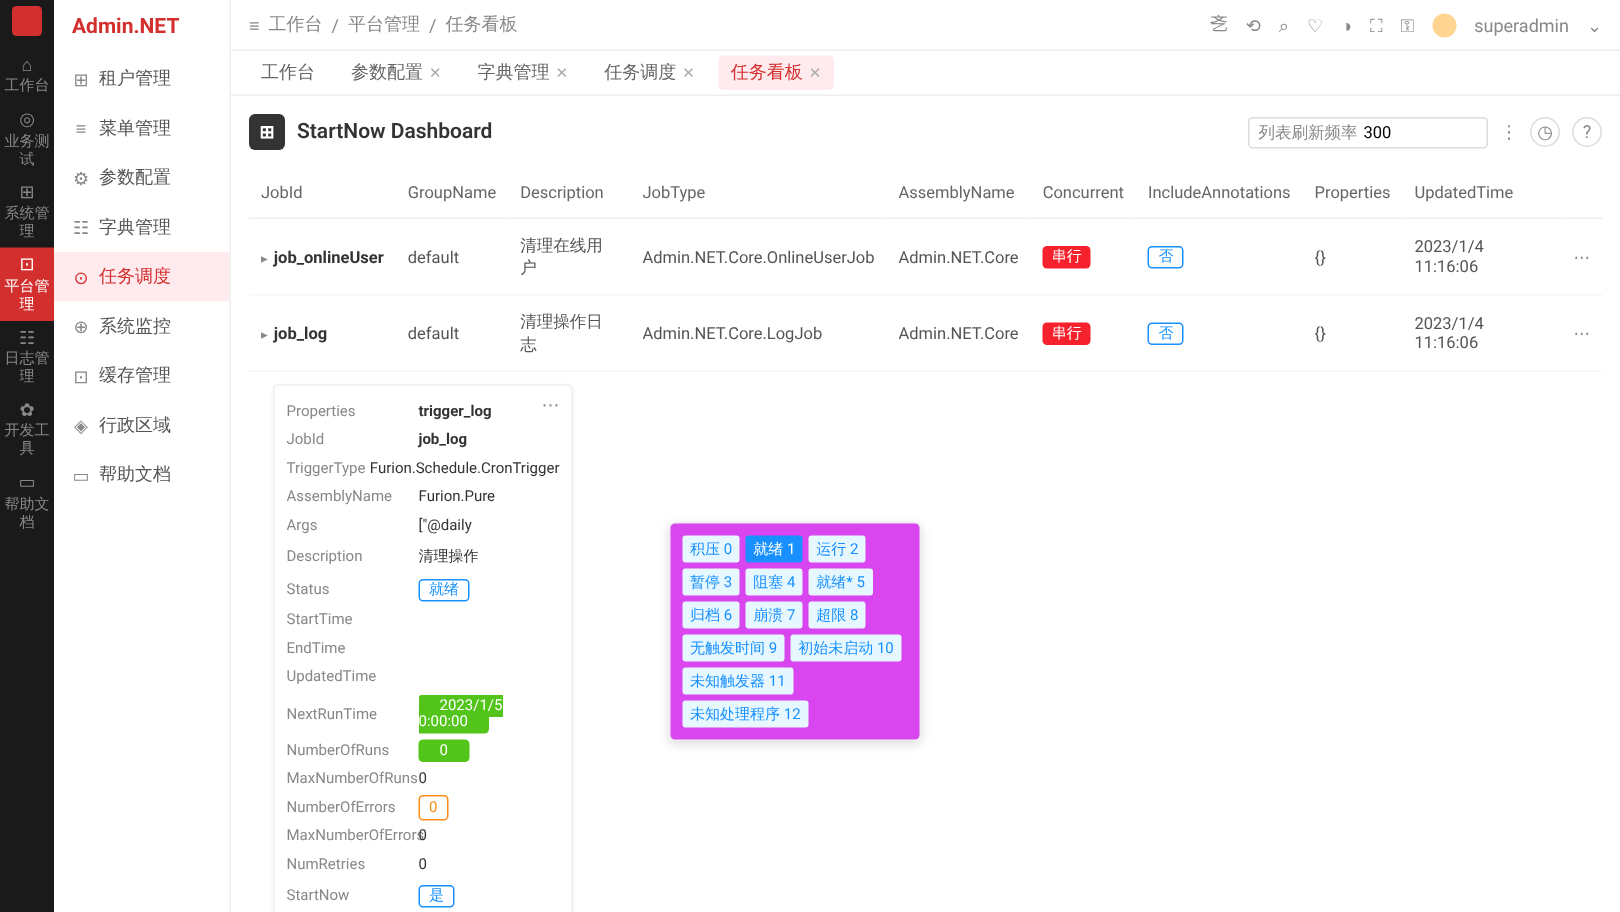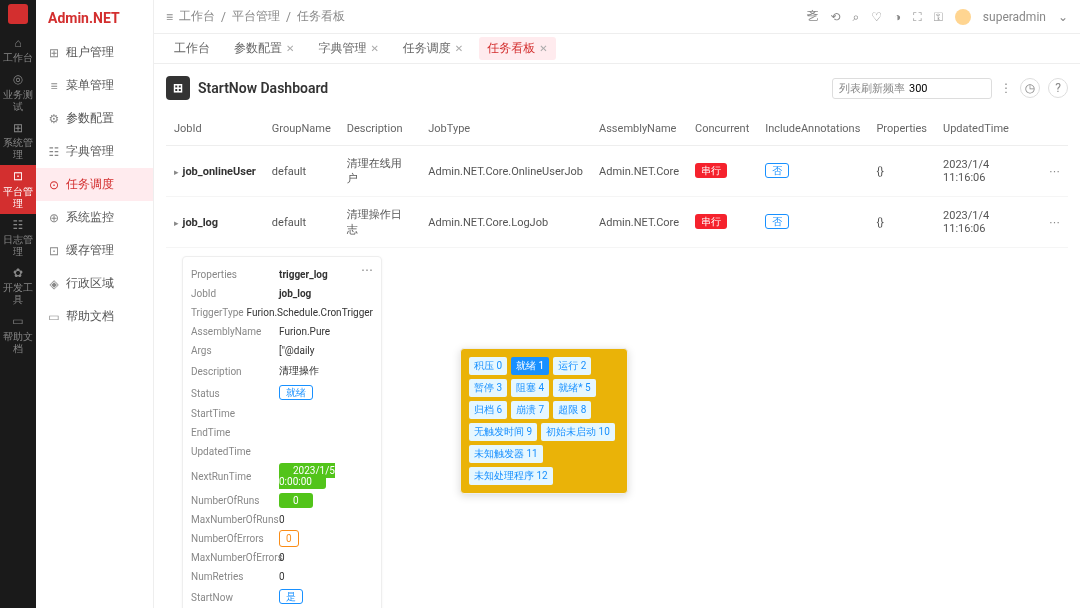--- a/index.html
+++ b/index.html
@@ -41,21 +41,21 @@
 .badge-red{background:#f5222d;color:#fff;padding:2px 6px;border-radius:3px;font-size:10px}
 .badge-blue{border:1px solid #1890ff;color:#1890ff;padding:1px 6px;border-radius:3px;font-size:10px;background:#fff}
 .badge-green{background:#52c41a;color:#fff;padding:2px 14px;border-radius:3px;font-size:10px}
 .badge-orange{background:#fa8c16;color:#fff;padding:2px 6px;border-radius:3px;font-size:10px}
 .more{cursor:pointer;color:#888}
 .detail-card{margin-top:8px;margin-left:16px;width:200px;border:1px solid #eee;border-radius:4px;background:#fff;box-shadow:0 1px 3px rgba(0,0,0,0.05);padding:8px;position:relative}
 .detail-dots{position:absolute;top:6px;right:8px;color:#888;cursor:pointer}
 .drow{display:flex;padding:4px 0;font-size:10px;align-items:center}
 .dlabel{width:88px;color:#888}
 .dval{color:#333;flex:1}
-.popup{position:absolute;top:284px;left:306px;width:168px;background:#eab308;border:1px solid #eee;box-shadow:0 2px 8px rgba(0,0,0,0.15);border-radius:4px;padding:8px;display:flex;flex-wrap:wrap;gap:4px;font-size:10px}
+.popup{position:absolute;top:284px;left:292px;width:168px;background:#d946ef;border:1px solid #eee;box-shadow:0 2px 8px rgba(0,0,0,0.15);border-radius:4px;padding:8px;display:flex;flex-wrap:wrap;gap:4px;font-size:10px}
 .popup .tag{background:#e6f7ff;color:#1890ff;padding:2px 5px;border-radius:2px;white-space:nowrap}
 .popup .tag.sel{background:#1890ff;color:#fff}
 .avatar{width:16px;height:16px;background:#ffd591;border-radius:50%;display:inline-block;vertical-align:middle}
 </style>
 </head>
 <body>
 
 <div class="app">
   <div class="mini-sidebar">
     <div class="logo"></div>

